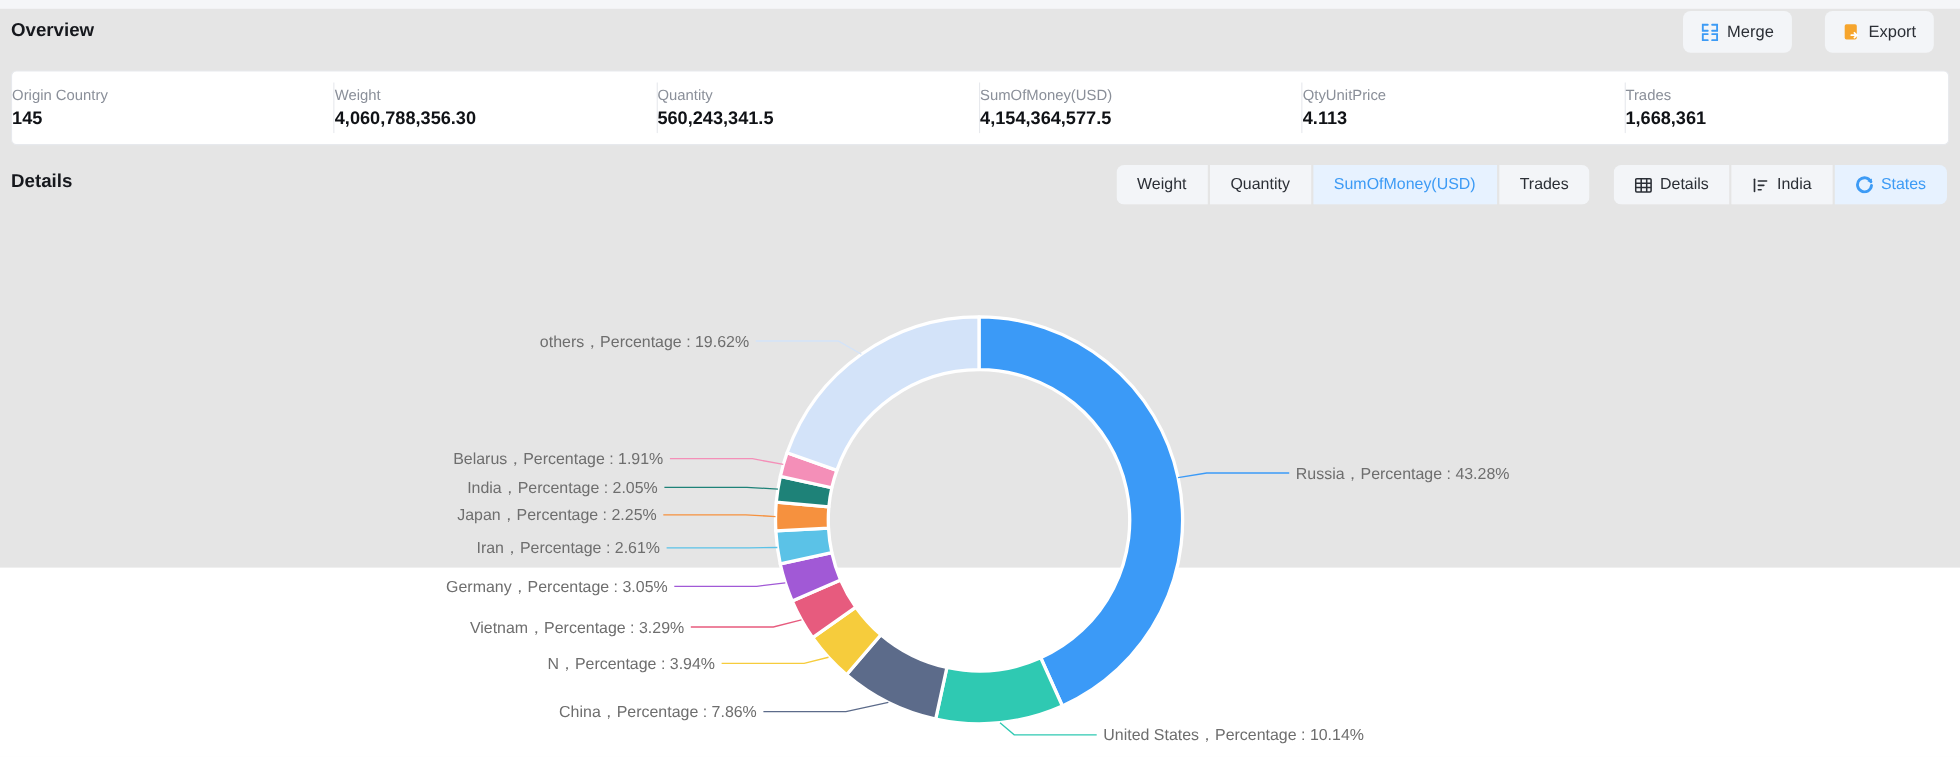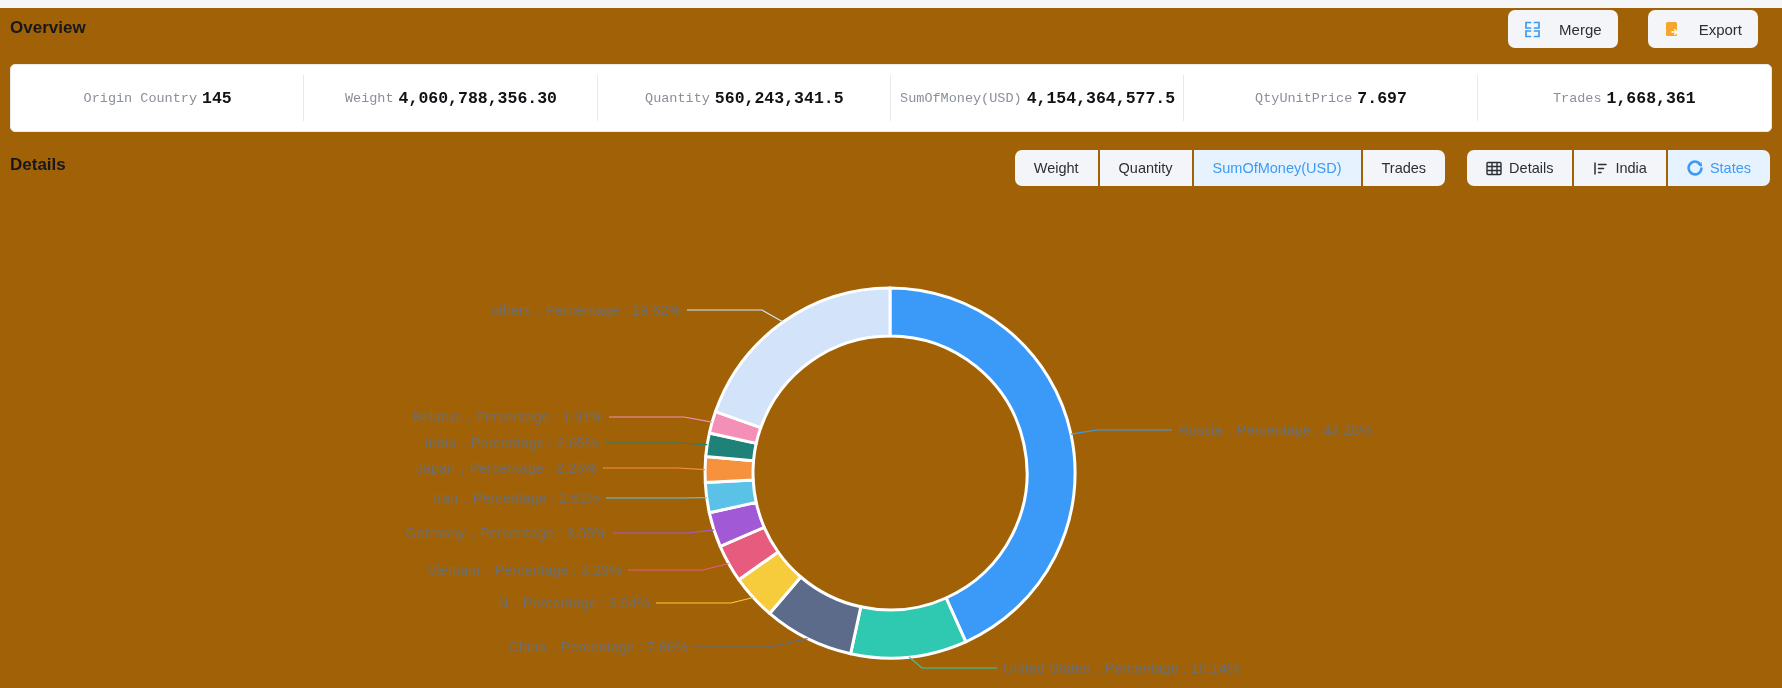--- a/index.html
+++ b/index.html
@@ -1,33 +1,33 @@
 <!DOCTYPE html>
 <html><head>
 <meta charset="utf-8">
 <style>
   * { margin:0; padding:0; box-sizing:border-box; }
   html,body { width:1782px; height:688px; background:#fff; overflow:hidden;
               font-family:"Liberation Sans", sans-serif; }
-  .stage { position:relative; width:1782px; height:688px; background:#a16207; }
+  .stage { position:relative; width:1782px; height:516px; background:#e5e5e5; }
   .topstrip { position:absolute; left:0; top:0; width:1782px; height:8px; background:#f5f6f8; }
 
   
   .page-title { position:absolute; left:10px; top:18px; font-size:17px; font-weight:700; color:#16181d; }
   .hdr-buttons { position:absolute; right:24px; top:10px; display:flex; gap:30px; }
-  .btn { display:flex; align-items:center; gap:18px; height:38px; padding:0 16px;
+  .btn { display:flex; align-items:center; gap:7px; height:38px; padding:0 16px;
          background:#f3f5f8; border-radius:7px; font-size:15px; color:#2b2f36; cursor:pointer; }
   .btn svg { display:block; }
 
   
   .stats-card { position:absolute; left:10px; top:64px; width:1762px; height:68px;
                 border:1px solid #e7e9ed; border-radius:5px; background:#fff;
                 display:flex; align-items:stretch; }
-  .stat { flex:1 1 0; position:relative; display:flex; 
-          align-items:center; justify-content:center; gap:5px;font-family:Liberation Mono, monospace; }
+  .stat { flex:1 1 0; position:relative; display:flex; flex-direction:column;
+          justify-content:center; gap:5px; }
   .stat:not(:last-child)::after { content:""; position:absolute; right:0; top:10px; bottom:10px;
           width:1px; background:#e7e9ed; }
   .stat .lbl { font-size:13.5px; color:#8a8f99; }
   .stat .val { font-size:16.5px; font-weight:700; color:#101216; }
 
   
   .details-title { position:absolute; left:10px; top:155px; font-size:17px; font-weight:700; color:#16181d; }
   .controls { position:absolute; right:12px; top:150px; display:flex; gap:22px; }
   .seg-group { display:inline-flex; gap:2px; border-radius:7px; overflow:hidden; }
   .seg { display:flex; align-items:center; gap:7px; height:36px; padding:0 19px;
@@ -83,21 +83,21 @@
     <div class="stat">
       <div class="lbl">Quantity</div>
       <div class="val">560,243,341.5</div>
     </div>
     <div class="stat">
       <div class="lbl">SumOfMoney(USD)</div>
       <div class="val">4,154,364,577.5</div>
     </div>
     <div class="stat">
       <div class="lbl">QtyUnitPrice</div>
-      <div class="val">7.697</div>
+      <div class="val">4.113</div>
     </div>
     <div class="stat">
       <div class="lbl">Trades</div>
       <div class="val">1,668,361</div>
     </div>
   </div>
 
   <div class="details-title">Details</div>
 
   <div class="controls">

